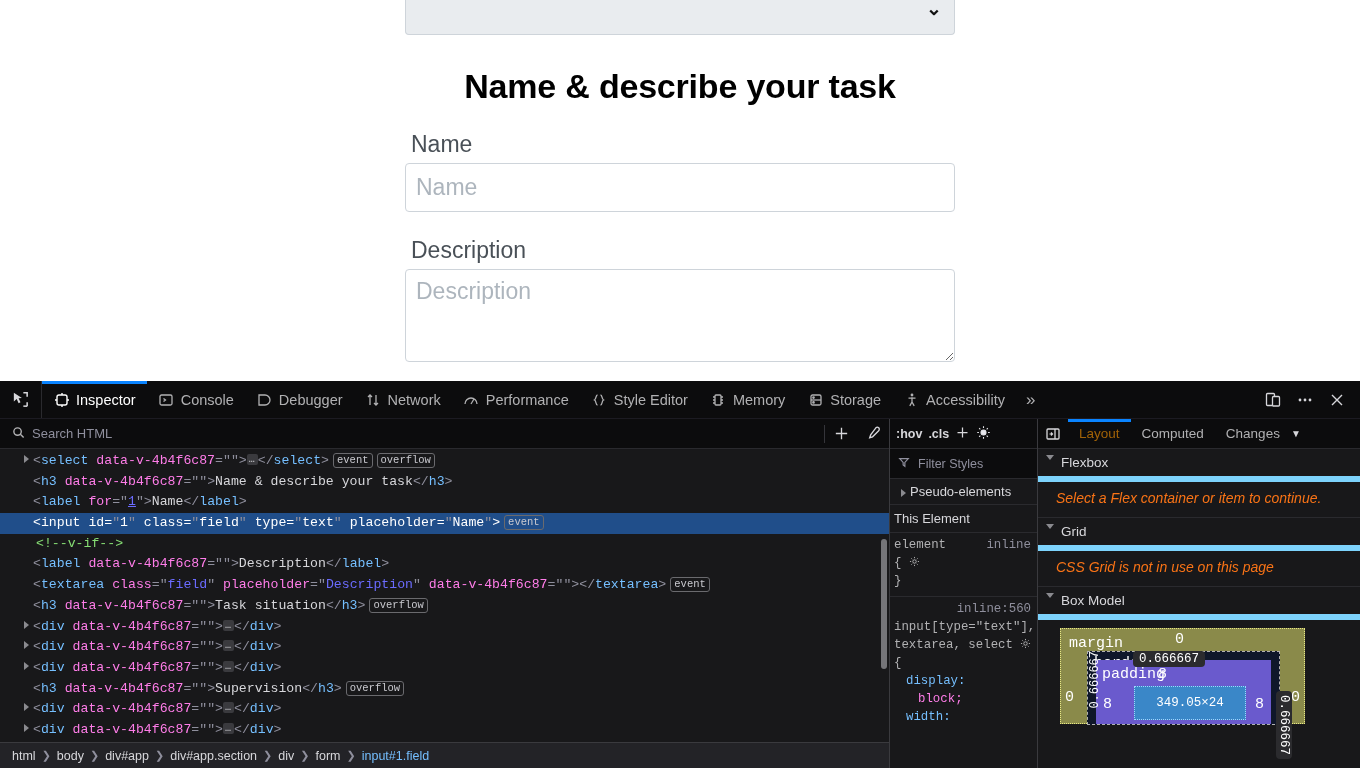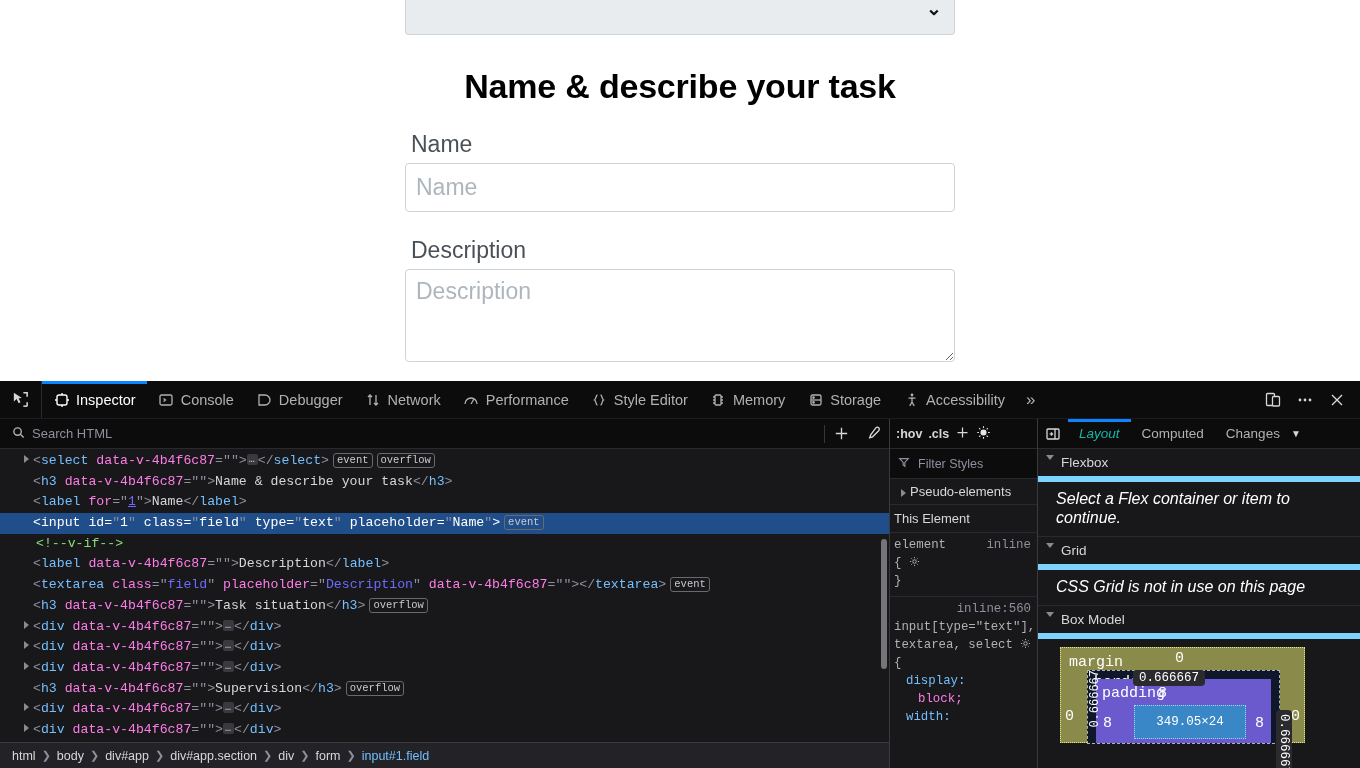--- a/index.html
+++ b/index.html
@@ -204,27 +204,27 @@
   
   .hovcls { color:#d7d7db; font-weight:bold; font-size:12.5px;}
 
   
   .layout-tabs {
     height: 30px; flex: 0 0 30px; display: flex; align-items: stretch;
     background: #0c0c0d; border-bottom: 1px solid #2a2a2e;
   }
   .lt-iconbtn { width: 30px; display:flex; align-items:center; justify-content:center; }
   .lt-tab { display:flex; align-items:center; padding: 0 11px; font-size: 13.5px; color:#b1b1b3; position:relative; white-space:nowrap;}
-  .lt-tab.active { color:#14b8a6;font-style:italic; }
+  .lt-tab.active { color:#a16207; }
   .lt-tab.active::before { content:""; position:absolute; left:0;right:0;top:0;height:3px;background:#0a84ff;}
   .lt-more { display:flex;align-items:center;padding-right:6px;color:#d7d7db;font-size:10px;}
   .layout-body { flex:1; overflow:hidden; }
   .acc-head { display:flex;gap:7px;padding:6px 8px;border-bottom:6px solid #7dd3fc;color:#d7d7db;font-size:13.5px;}
   .acc-tw { width:0;height:0;border-top:5px solid #8a8a8f;border-left:4px solid transparent;border-right:4px solid transparent;}
-  .acc-note { padding:7px 18px 9px 18px; color:#ffffff; font-style:italic; font-size:16px; line-height:19px; border-bottom:1px solid #2a2a2e;}
+  .acc-note { padding:7px 18px 9px 18px; color:#f97316; font-style:italic; font-size:14px; line-height:19px; border-bottom:1px solid #2a2a2e;}
 
   
   .boxmodel { position:relative; margin: 8px 22px 0 22px; height: 130px; }
   .bm-margin {
     position:relative; background:#8a8a4a; border:1px dotted #e8e884;
     width: 245px; height: 96px;
     font-family:"Liberation Mono", monospace; font-size:12px; color:#fff;
   }
   .bm-lbl { position:absolute; font-family:"Liberation Mono", monospace; font-size:15px; color:#fff;}
   .bm-border {

